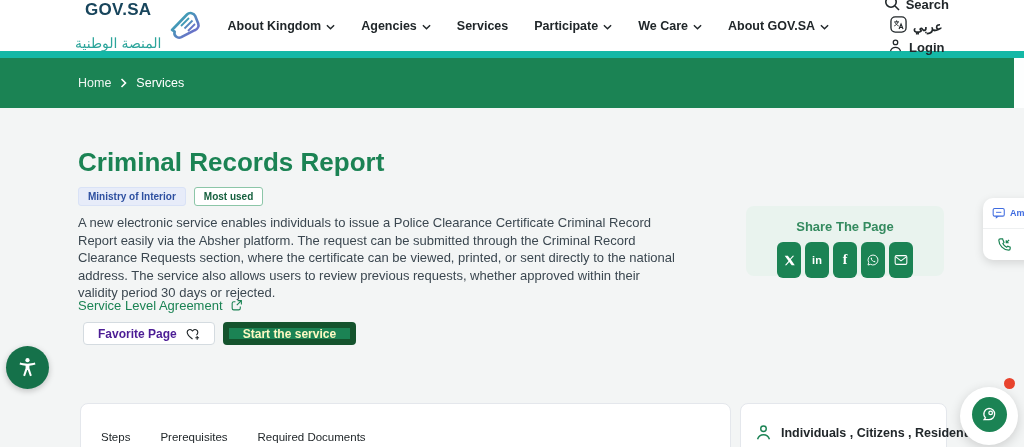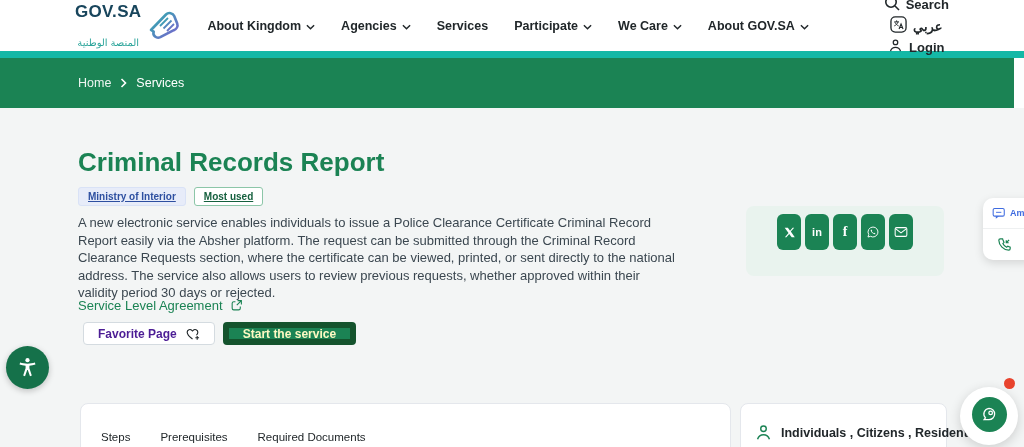--- a/index.html
+++ b/index.html
@@ -5,38 +5,38 @@
   html,body{margin:0;padding:0;background:#fff;}
   .screen{position:relative;width:1024px;height:447px;overflow:hidden;background:#f3f5f5;
           font-family:"Liberation Sans",sans-serif;-webkit-font-smoothing:antialiased;}
 
   
   .topnav{position:absolute;top:0;left:0;width:1024px;height:58px;background:#fff;
           border-bottom:7px solid #14b8a6;display:flex;align-items:center;box-sizing:border-box;z-index:5;}
   .logo{display:flex;align-items:center;gap:5px;margin-left:75px;cursor:pointer;}
   .logo-text{display:flex;flex-direction:column;align-items:center;line-height:1;}
   .logo-title{font-size:17px;font-weight:700;color:#18455c;letter-spacing:.3px;}
-  .logo-subtitle{font-size:10px;color:#2ca59b;margin-top:18px;}
+  .logo-subtitle{font-size:14px;color:#2ca59b;margin-top:18px;}
   .nav{display:flex;align-items:center;gap:26px;margin-left:25px;}
   .nav-item{display:flex;align-items:center;gap:5px;font-size:12.5px;font-weight:700;color:#21272a;cursor:pointer;white-space:nowrap;}
   .nav-actions{margin-left:auto;margin-right:75px;display:flex;align-items:center;gap:2px;flex-direction:column;}
   .action{display:flex;align-items:center;gap:6px;font-size:13px;font-weight:700;color:#21272a;cursor:pointer;white-space:nowrap;}
 
   
   .band{position:absolute;top:58px;left:0;width:1024px;height:50px;background:#1b8354;
         display:flex;align-items:center;padding-left:78px;box-sizing:border-box;}
   .crumb{font-size:12.5px;font-weight:500;color:rgba(255,255,255,.92);cursor:pointer;}
   .crumb-current{color:#fff;cursor:default;}
   .crumb-sep{display:flex;margin:0 9px;}
   .scroll-strip{position:absolute;top:0;right:0;width:10px;height:50px;background:#fdfefe;}
 
   
   .page-title{position:absolute;left:78px;top:147px;font-size:26px;font-weight:700;color:#1b8354;}
   .badges{position:absolute;left:78px;top:187px;display:flex;gap:8px;}
-  .badge{font-size:10px;font-weight:700;padding:3px 9px;border-radius:3px;line-height:1.1;text-decoration:underline;}
+  .badge{font-size:10px;font-weight:700;padding:3px 9px;border-radius:3px;line-height:1.1;}
   .badge-blue{background:#e7ecf9;border:1px solid #d9e2f6;color:#2d4fa0;}
   .badge-green{background:#fff;border:1px solid #8cc6a8;color:#15603e;}
   .desc{position:absolute;left:78px;top:214px;width:598px;font-size:13px;line-height:17.6px;color:#3b4750;}
   .sla{position:absolute;left:78px;top:298px;display:flex;align-items:center;gap:7px;
        color:#1b8354;font-size:13px;font-weight:500;cursor:pointer;}
   .hero-actions{position:absolute;left:83px;top:322px;display:flex;gap:8px;}
   .btn{height:23px;display:flex;align-items:center;gap:8px;padding:0 14px;font-size:12px;font-weight:700;
        border-radius:4px;box-sizing:border-box;cursor:pointer;}
   .btn-outline{background:#fff;border:1px solid #d4dbe0;color:#4c1d95;}
   .btn-primary{background:#1b8354;border:6px solid #14532d;color:#fef9c3;}
@@ -207,20 +207,21 @@
             <path d="M16.5 17h6M19.5 14v6"></path>
           </svg>
       </span>
     </button>
     <button class="btn btn-primary" style="font-family:inherit;">
       <span>Start the service</span>
     </button>
   </div>
 
   <div class="share">
+    <div class="share-title">Share The Page</div>
     <div class="share-icons">
       <span class="share-btn">
         <span style="display:flex;">
           <svg width="11" height="11" viewBox="0 0 16 16">
               <path fill="#fff" d="M12.6 1h2.2L9.9 6.7 15.7 15h-4.5L7.6 10 3.5 15H1.3l5.3-6.1L1 1h4.6l3.2 4.5L12.6 1z"></path>
             </svg>
         </span>
       </span>
       <span class="share-btn">
         <span class="glyph">in</span>

